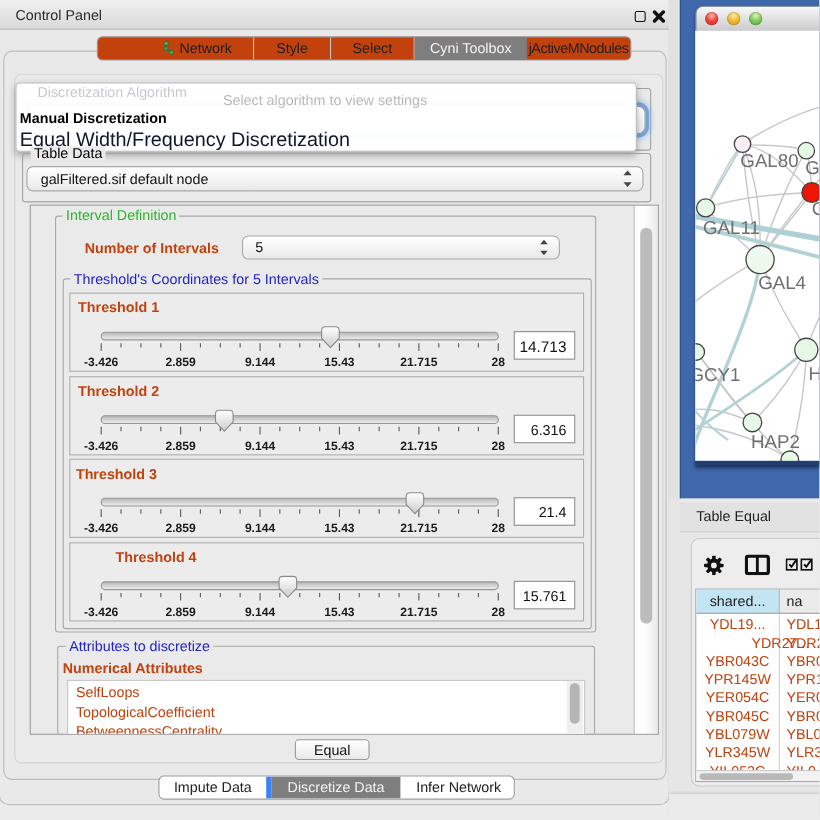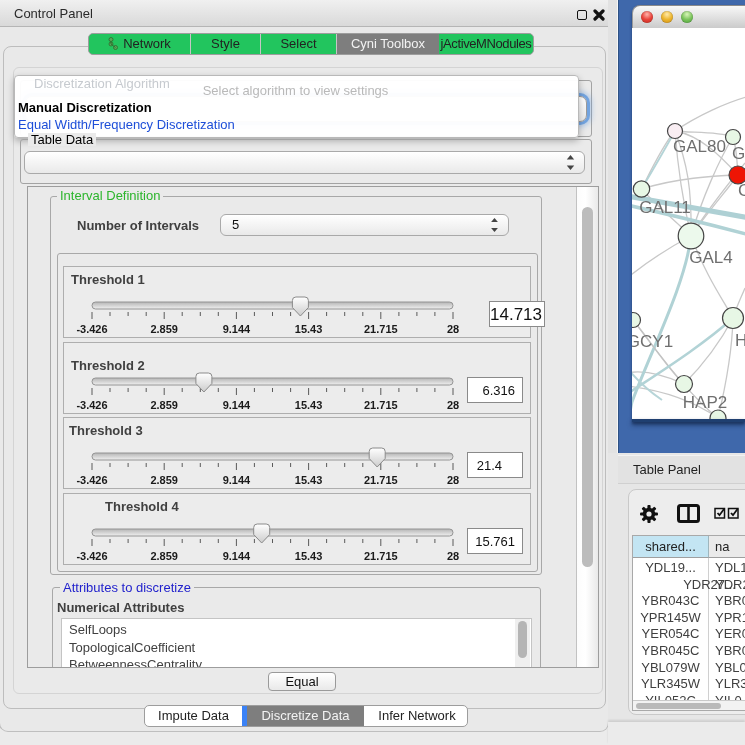--- a/index.html
+++ b/index.html
@@ -1,18 +1,18 @@
 <!DOCTYPE html>
 <html><head>
 <meta charset="utf-8">
 <style>
 html,body{margin:0;padding:0;}
 body{width:745px;height:745px;background:#ebebeb;font-family:"Liberation Sans",sans-serif;overflow:hidden;position:relative;}
 .abs{position:absolute;}
-.t13{font-size:13px;color:#404040;}
+.t13{font-size:13px;color:#c2410c;}
 .bold{font-weight:bold;}
 .group{position:absolute;border:1px solid #a3a3a3;border-radius:3px;}
 .gtitle{position:absolute;font-size:13px;background:#eaeaea;padding:0 3px;line-height:13px;}
 .combo{position:absolute;border:1px solid #a9a9a9;border-radius:6px;background:linear-gradient(#ffffff,#f2f2f2 60%,#e9e9e9);box-shadow:inset 0 1px 0 #fff;}
 .combotext{position:absolute;left:12px;top:3px;font-size:13px;color:#111;}
 .arrows{position:absolute;right:9px;top:3px;width:9px;}
 .seg{display:inline-block;height:20px;line-height:20px;font-size:13px;color:#222;text-align:center;vertical-align:top;}
 </style>
 </head>
 <body>
@@ -25,46 +25,47 @@
 <div class="abs" style="left:577px;top:10px;width:8px;height:8px;border:1.8px solid #111;border-radius:2px;"></div>
 
 <svg class="abs" style="left:593px;top:9px;" width="12" height="12" viewBox="0 0 12 12">
     <path d="M2 2 L10 10 M10 2 L2 10" stroke="#111" stroke-width="3.2" stroke-linecap="round"></path>
   </svg>
 
 <div class="abs" style="left:3px;top:46px;width:601px;height:661px;background:#e9e9e9;border:1px solid #bdbdbd;border-radius:8px;"></div>
 
 <div class="abs" style="left:13px;top:67px;width:588px;height:625px;background:#eaeaea;border:1px solid #d4d4d4;border-radius:6px;"></div>
 
-<div class="abs" style="left:88px;top:33px;width:444px;height:20px;background:#22c55e;border:1px solid #9d9d9d;border-radius:5px;overflow:hidden;white-space:nowrap;font-size:0;">
+<div class="abs" style="left:88px;top:33px;width:444px;height:20px;background:#c2410c;border:1px solid #9d9d9d;border-radius:5px;overflow:hidden;white-space:nowrap;font-size:0;padding-left:40px;">
   <div class="seg" style="width:101px;border-right:1px solid #c6c6c6;"><svg width="11" height="13" viewBox="0 0 11 13" style="vertical-align:-2px;margin-right:4px;">
         <circle cx="3" cy="2.5" r="2" fill="#57a957" stroke="#2e6b2e" stroke-width="0.8"></circle>
         <circle cx="3" cy="7" r="2" fill="#57a957" stroke="#2e6b2e" stroke-width="0.8"></circle>
         <circle cx="7.5" cy="10.5" r="2" fill="#57a957" stroke="#2e6b2e" stroke-width="0.8"></circle>
         <path d="M3 4.5 L3 7 M3 7 L7.5 10.5" stroke="#2e6b2e" stroke-width="0.9" fill="none"></path>
       </svg>Network</div>
   <div class="seg" style="width:69px;border-right:1px solid #c6c6c6;">Style</div>
   <div class="seg" style="width:75px;border-right:1px solid #c6c6c6;">Select</div>
   <div class="seg" style="width:102px;background:#7e7e7e;color:#f3f3f3;">Cyni Toolbox</div>
   <div class="seg" style="width:94px;letter-spacing:-0.4px;">jActiveMNodules</div>
 </div>
 
 <div class="group" style="left:20px;top:80px;width:570px;height:55px;"></div>
 
 <div class="abs" style="left:25px;top:96px;width:560px;height:24px;border-radius:7px;box-shadow:0 0 0 3px rgba(106,158,222,0.9),0 0 5px 5px rgba(106,158,222,0.4);background:linear-gradient(#ffffff,#e9e9e9);border:1px solid #9a9a9a;"></div>
 
 <div class="abs" style="left:14px;top:75px;width:563px;height:61px;background:rgba(255,255,255,0.97);border:1px solid #b9b9b9;border-radius:4px;box-shadow:0 3px 7px rgba(0,0,0,0.28);"></div>
 <div class="abs" style="left:34px;top:76px;font-size:13px;color:#c6cacf;">Discretization Algorithm</div>
 <div class="abs" style="left:14px;top:83px;width:563px;text-align:center;font-size:13px;color:#b9b9b9;">Select algorithm to view settings</div>
 <div class="abs bold" style="left:18px;top:100px;font-size:13px;color:#000;">Manual Discretization</div>
-<div class="abs" style="left:18px;top:117px;font-size:13px;color:#1d4ed8;">Equal Width/Frequency Discretization</div>
+<div class="abs" style="left:18px;top:117px;font-size:18px;color:#0f172a;">Equal Width/Frequency Discretization</div>
 
 <div class="group" style="left:20px;top:139px;width:570px;height:43px;"></div>
 <div class="gtitle" style="left:28px;top:133px;">Table Data</div>
 <div class="combo" style="left:24px;top:151px;width:559px;height:21px;">
+  <div class="combotext">galFiltered.sif default node</div>
   <svg class="arrows" width="9" height="15" viewBox="0 0 9 15">
       <path d="M4.5 0 L8.2 4.4 L0.8 4.4 Z" fill="#444"></path>
       <path d="M4.5 15 L8.2 10.6 L0.8 10.6 Z" fill="#444"></path>
     </svg>
 </div>
 
 <div class="abs" style="left:27px;top:186px;width:570px;height:480px;border:1px solid #9d9d9d;background:#eaeaea;overflow:hidden;">
   <div id="sp" class="abs" style="left:0;top:0;width:548px;height:600px;">
 
     <div class="group" style="left:22px;top:9px;width:490px;height:377px;border-color:#a8a8a8;"></div>
@@ -72,20 +73,21 @@
     <div class="abs bold t13" style="left:49px;top:31px;">Number of Intervals</div>
     <div class="combo" style="left:192px;top:27px;width:287px;height:20px;">
       <div class="combotext" style="left:11px;top:2px;">5</div>
       <svg class="arrows" width="8" height="14" viewBox="0 0 8 14" style="top:3px;">
           <path d="M4 0 L7.4 4 L0.6 4 Z" fill="#444"></path>
           <path d="M4 14 L7.4 10 L0.6 10 Z" fill="#444"></path>
         </svg>
     </div>
 
     <div class="group" style="left:29px;top:66px;width:479px;height:317px;border-color:#a8a8a8;"></div>
+    <div class="gtitle" style="left:36px;top:60px;color:#2222cc;">Threshold's Coordinates for 5 Intervals</div>
 
     <div class="abs" style="left:35px;top:79px;width:466px;height:70px;border:1px solid #aeaeae;background:#ececec;">
       <div class="abs bold t13" style="left:7px;top:5px;">Threshold 1</div>
       <svg class="abs" style="left:2px;top:29px;" width="420" height="44" viewBox="0 0 420 44">
           <defs>
             <linearGradient id="thg" x1="0" y1="0" x2="0" y2="1">
               <stop offset="0" stop-color="#ffffff"></stop>
               <stop offset="1" stop-color="#cccccc"></stop>
             </linearGradient>
             <linearGradient id="trk" x1="0" y1="0" x2="0" y2="1">
@@ -118,24 +120,24 @@
           <text x="26.0" y="37" font-size="11" font-weight="bold" fill="#1a1a1a" text-anchor="middle" font-family="Liberation Sans,sans-serif">-3.426</text>
           <text x="98.2" y="37" font-size="11" font-weight="bold" fill="#1a1a1a" text-anchor="middle" font-family="Liberation Sans,sans-serif">2.859</text>
           <text x="170.4" y="37" font-size="11" font-weight="bold" fill="#1a1a1a" text-anchor="middle" font-family="Liberation Sans,sans-serif">9.144</text>
           <text x="242.6" y="37" font-size="11" font-weight="bold" fill="#1a1a1a" text-anchor="middle" font-family="Liberation Sans,sans-serif">15.43</text>
           <text x="314.8" y="37" font-size="11" font-weight="bold" fill="#1a1a1a" text-anchor="middle" font-family="Liberation Sans,sans-serif">21.715</text>
           <text x="387.0" y="37" font-size="11" font-weight="bold" fill="#1a1a1a" text-anchor="middle" font-family="Liberation Sans,sans-serif">28</text>
           <g transform="translate(224.9,0)">
             <path d="M1.5,4.5 Q1.5,1 5,1 L14,1 Q17.5,1 17.5,4.5 L17.5,11.5 L9.5,20 L1.5,11.5 Z" fill="url(#thg)" stroke="#8a8a8a" stroke-width="1"></path>
           </g>
         </svg>
-      <div class="abs" style="left:425px;top:34px;width:56px;height:26px;background:#fff;border:1px solid #8a8a8a;font-size:17px;line-height:26px;text-align:right;padding-right:7px;box-sizing:border-box;color:#111;">14.713</div>
+      <div class="abs" style="left:403px;top:34px;width:56px;height:26px;background:#fff;border:1px solid #8a8a8a;font-size:14px;line-height:26px;text-align:right;padding-right:7px;box-sizing:border-box;color:#111;">14.713</div>
     </div>
     <div class="abs" style="left:35px;top:155px;width:466px;height:70px;border:1px solid #aeaeae;background:#ececec;">
-      <div class="abs bold t13" style="left:7px;top:15px;">Threshold 2</div>
+      <div class="abs bold t13" style="left:7px;top:5px;">Threshold 2</div>
       <svg class="abs" style="left:2px;top:29px;" width="420" height="44" viewBox="0 0 420 44">
           <defs>
             <linearGradient id="thg" x1="0" y1="0" x2="0" y2="1">
               <stop offset="0" stop-color="#ffffff"></stop>
               <stop offset="1" stop-color="#cccccc"></stop>
             </linearGradient>
             <linearGradient id="trk" x1="0" y1="0" x2="0" y2="1">
               <stop offset="0" stop-color="#b5b5b5"></stop>
               <stop offset="1" stop-color="#f0f0f0"></stop>
             </linearGradient>
@@ -212,21 +214,21 @@
           <text x="26.0" y="37" font-size="11" font-weight="bold" fill="#1a1a1a" text-anchor="middle" font-family="Liberation Sans,sans-serif">-3.426</text>
           <text x="98.2" y="37" font-size="11" font-weight="bold" fill="#1a1a1a" text-anchor="middle" font-family="Liberation Sans,sans-serif">2.859</text>
           <text x="170.4" y="37" font-size="11" font-weight="bold" fill="#1a1a1a" text-anchor="middle" font-family="Liberation Sans,sans-serif">9.144</text>
           <text x="242.6" y="37" font-size="11" font-weight="bold" fill="#1a1a1a" text-anchor="middle" font-family="Liberation Sans,sans-serif">15.43</text>
           <text x="314.8" y="37" font-size="11" font-weight="bold" fill="#1a1a1a" text-anchor="middle" font-family="Liberation Sans,sans-serif">21.715</text>
           <text x="387.0" y="37" font-size="11" font-weight="bold" fill="#1a1a1a" text-anchor="middle" font-family="Liberation Sans,sans-serif">28</text>
           <g transform="translate(301.7,0)">
             <path d="M1.5,4.5 Q1.5,1 5,1 L14,1 Q17.5,1 17.5,4.5 L17.5,11.5 L9.5,20 L1.5,11.5 Z" fill="url(#thg)" stroke="#8a8a8a" stroke-width="1"></path>
           </g>
         </svg>
-      <div class="abs" style="left:403px;top:34px;width:56px;height:26px;background:#fff;border:1px solid #8a8a8a;font-size:13px;line-height:26px;text-align:right;padding-right:20px;box-sizing:border-box;color:#111;">21.4</div>
+      <div class="abs" style="left:403px;top:34px;width:56px;height:26px;background:#fff;border:1px solid #8a8a8a;font-size:13px;line-height:26px;text-align:right;padding-right:7px;box-sizing:border-box;color:#111;">21.4</div>
     </div>
     <div class="abs" style="left:35px;top:306px;width:466px;height:70px;border:1px solid #aeaeae;background:#ececec;">
       <div class="abs bold t13" style="left:7px;top:5px;margin-left:34px;">Threshold 4</div>
       <svg class="abs" style="left:2px;top:29px;" width="420" height="44" viewBox="0 0 420 44">
           <defs>
             <linearGradient id="thg" x1="0" y1="0" x2="0" y2="1">
               <stop offset="0" stop-color="#ffffff"></stop>
               <stop offset="1" stop-color="#cccccc"></stop>
             </linearGradient>
             <linearGradient id="trk" x1="0" y1="0" x2="0" y2="1">
@@ -350,21 +352,21 @@
       <text x="33" y="184.5" font-size="17" fill="#6f6f6f" text-anchor="middle" font-family="Liberation Sans,sans-serif">GAL11</text>
       <text x="79" y="234.5" font-size="17" fill="#6f6f6f" text-anchor="middle" font-family="Liberation Sans,sans-serif">GAL4</text>
       <text x="18" y="318.5" font-size="17" fill="#6f6f6f" text-anchor="middle" font-family="Liberation Sans,sans-serif">GCY1</text>
       <text x="103" y="317.5" font-size="17" fill="#6f6f6f" text-anchor="start" font-family="Liberation Sans,sans-serif">H</text>
       <text x="73" y="379.5" font-size="17" fill="#6f6f6f" text-anchor="middle" font-family="Liberation Sans,sans-serif">HAP2</text>
     </svg>
 </div>
 <div class="abs" style="left:632px;top:419px;width:113px;height:3px;background:#1f3f70;box-shadow:0 3px 5px rgba(10,22,48,0.55);"></div>
 
 <div class="abs" style="left:618px;top:455px;width:127px;height:27px;background:#e2e2e2;border-top:1px solid #f2f2f2;border-bottom:1px solid #d0d0d0;"></div>
-<div class="abs t13" style="left:633px;top:462px;color:#222;">Table Panel</div>
+<div class="abs t13" style="left:633px;top:462px;color:#222;">Table Equal</div>
 
 <div class="abs" style="left:628px;top:489px;width:130px;height:224px;background:#ededed;border:1px solid #c9c9c9;border-radius:8px;"></div>
 
 <svg class="abs" style="left:640px;top:505px;" width="18" height="18" viewBox="-9 -9 18 18">
   <rect x="-1.6" y="-9" width="3.2" height="5" rx="1" fill="#111" transform="rotate(0)"></rect>
     <rect x="-1.6" y="-9" width="3.2" height="5" rx="1" fill="#111" transform="rotate(45)"></rect>
     <rect x="-1.6" y="-9" width="3.2" height="5" rx="1" fill="#111" transform="rotate(90)"></rect>
     <rect x="-1.6" y="-9" width="3.2" height="5" rx="1" fill="#111" transform="rotate(135)"></rect>
     <rect x="-1.6" y="-9" width="3.2" height="5" rx="1" fill="#111" transform="rotate(180)"></rect>
     <rect x="-1.6" y="-9" width="3.2" height="5" rx="1" fill="#111" transform="rotate(225)"></rect>

